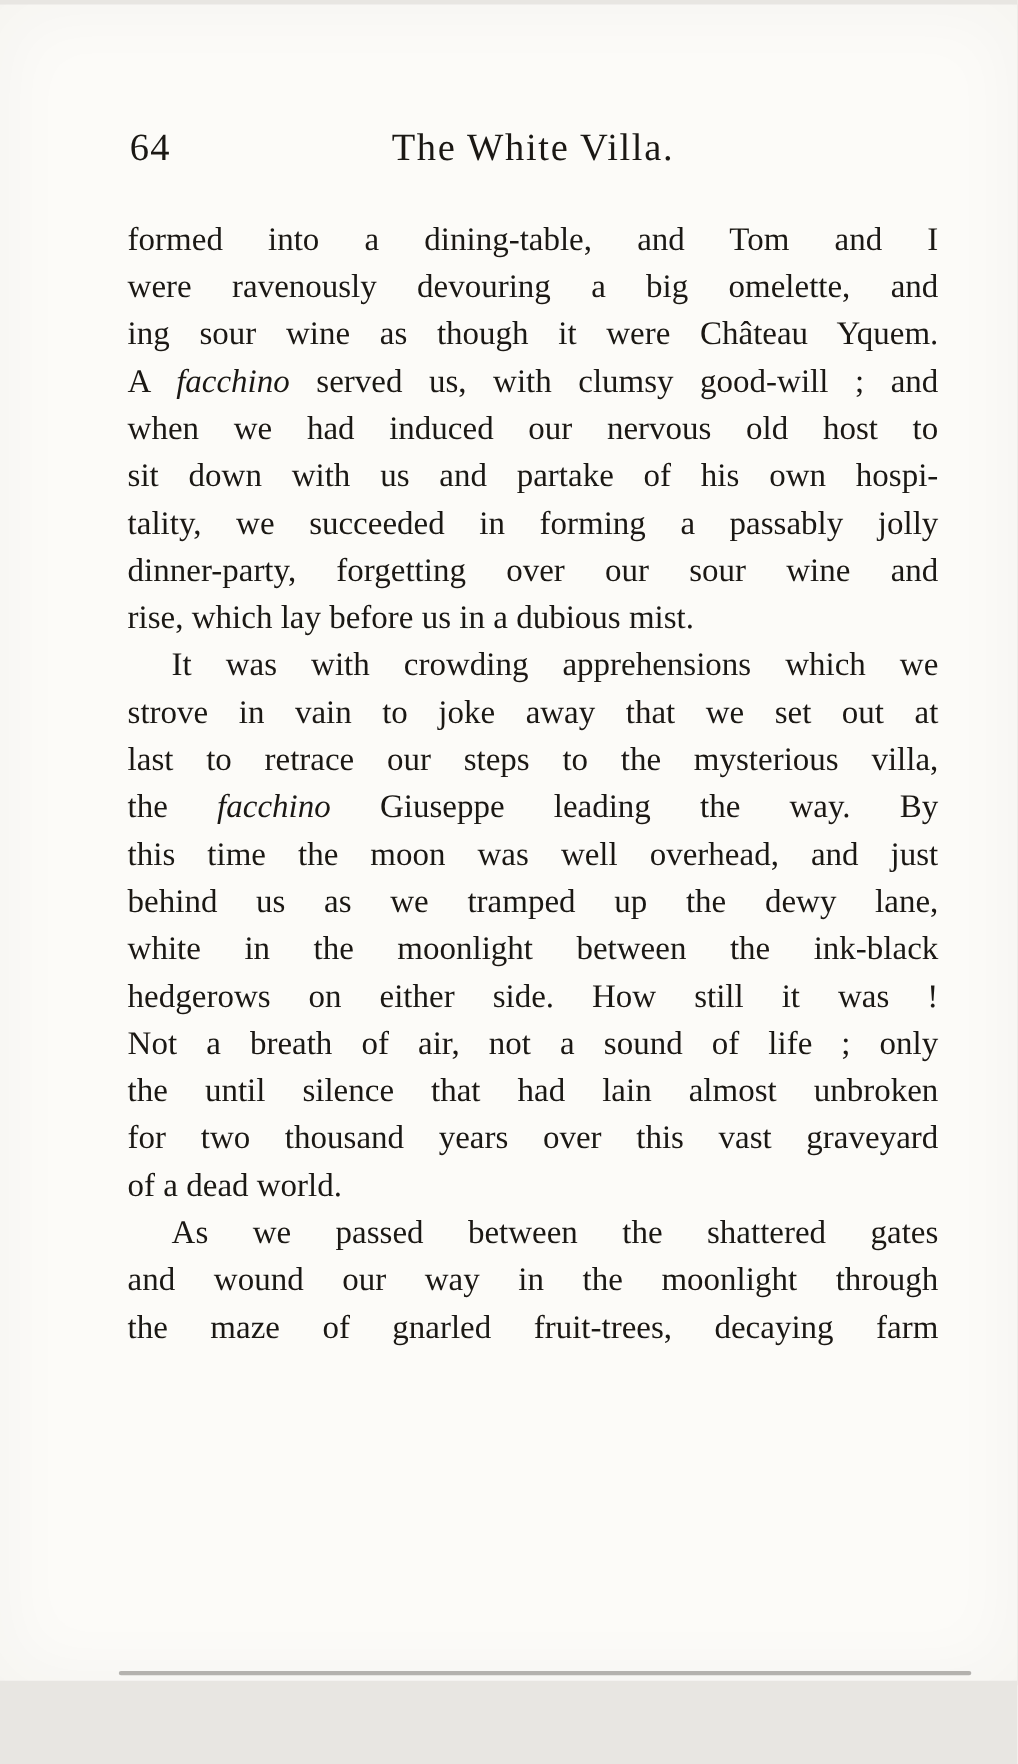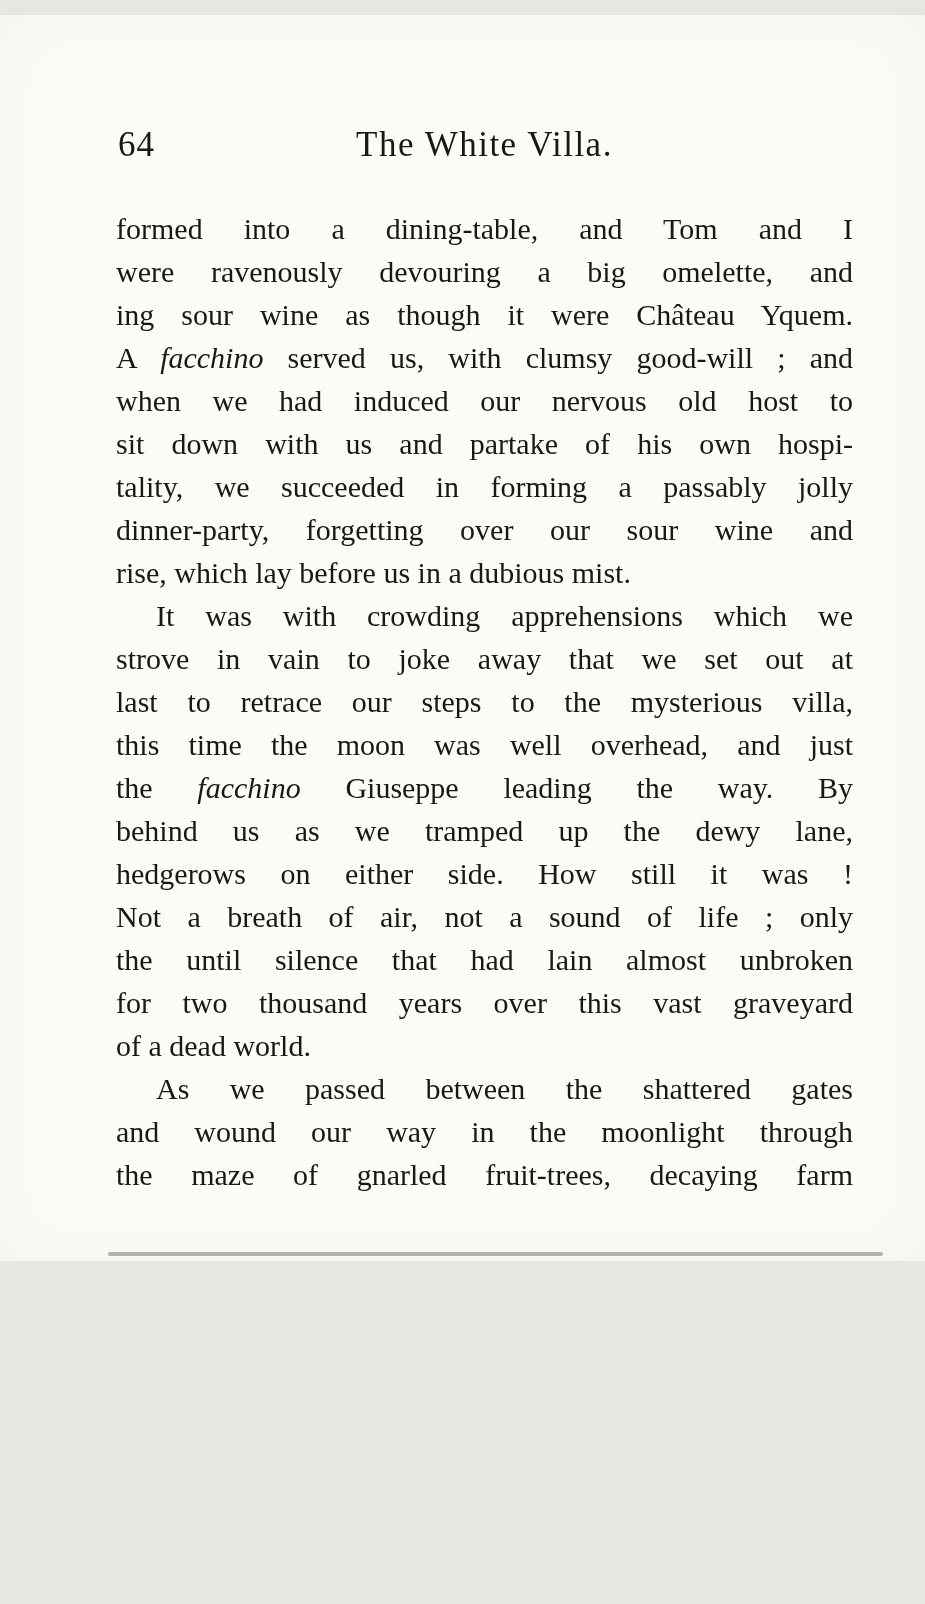--- a/index.html
+++ b/index.html
@@ -3,22 +3,22 @@
 <meta charset="utf-8">
 <style>
   html, body {
     margin: 0;
     padding: 0;
     background: #e8e6e2;
   }
   .page {
     position: relative;
     width: 925px;
-    height: 1246px;
-    margin: 15px auto;
+    height: 1524px;
+    margin: 4px auto;
     background: #fcfbf8;
     box-shadow: inset 0 0 70px rgba(60,50,30,0.04);
     font-family: "Liberation Serif", serif;
     color: #1b1814;
     overflow: hidden;
   }
   .content {
     position: absolute;
     left: 116px;
     top: 110px;
@@ -95,23 +95,24 @@
           <div class="line j"><span>when we had induced our nervous old host to</span></div>
           <div class="line j"><span>sit down with us and partake of his own hospi-</span></div>
           <div class="line j"><span>tality, we succeeded in forming a passably jolly</span></div>
           <div class="line j"><span>dinner-party, forgetting over our sour wine and</span></div>
           <div class="line"><span>rise, which lay before us in a dubious mist.</span></div>
         </div>
         <div class="paragraph">
           <div class="line j indent"><span>It was with crowding apprehensions which we</span></div>
           <div class="line j"><span>strove in vain to joke away that we set out at</span></div>
           <div class="line j"><span>last to retrace our steps to the mysterious villa,</span></div>
+          <div class="line j"><span>the </span><span class="italic">facchino</span><span> Giuseppe leading the way. By</span></div>
           <div class="line j"><span>this time the moon was well overhead, and just</span></div>
-          <div class="line j"><span>the </span><span class="italic">facchino</span><span> Giuseppe leading the way. By</span></div>
           <div class="line j"><span>behind us as we tramped up the dewy lane,</span></div>
+          <div class="line j"><span>white in the moonlight between the ink-black</span></div>
           <div class="line j"><span>hedgerows on either side. How still it was !</span></div>
           <div class="line j"><span>Not a breath of air, not a sound of life ; only</span></div>
           <div class="line j"><span>the until silence that had lain almost unbroken</span></div>
           <div class="line j"><span>for two thousand years over this vast graveyard</span></div>
           <div class="line"><span>of a dead world.</span></div>
         </div>
         <div class="paragraph">
           <div class="line j indent"><span>As we passed between the shattered gates</span></div>
           <div class="line j"><span>and wound our way in the moonlight through</span></div>
           <div class="line j"><span>the maze of gnarled fruit-trees, decaying farm</span></div>

